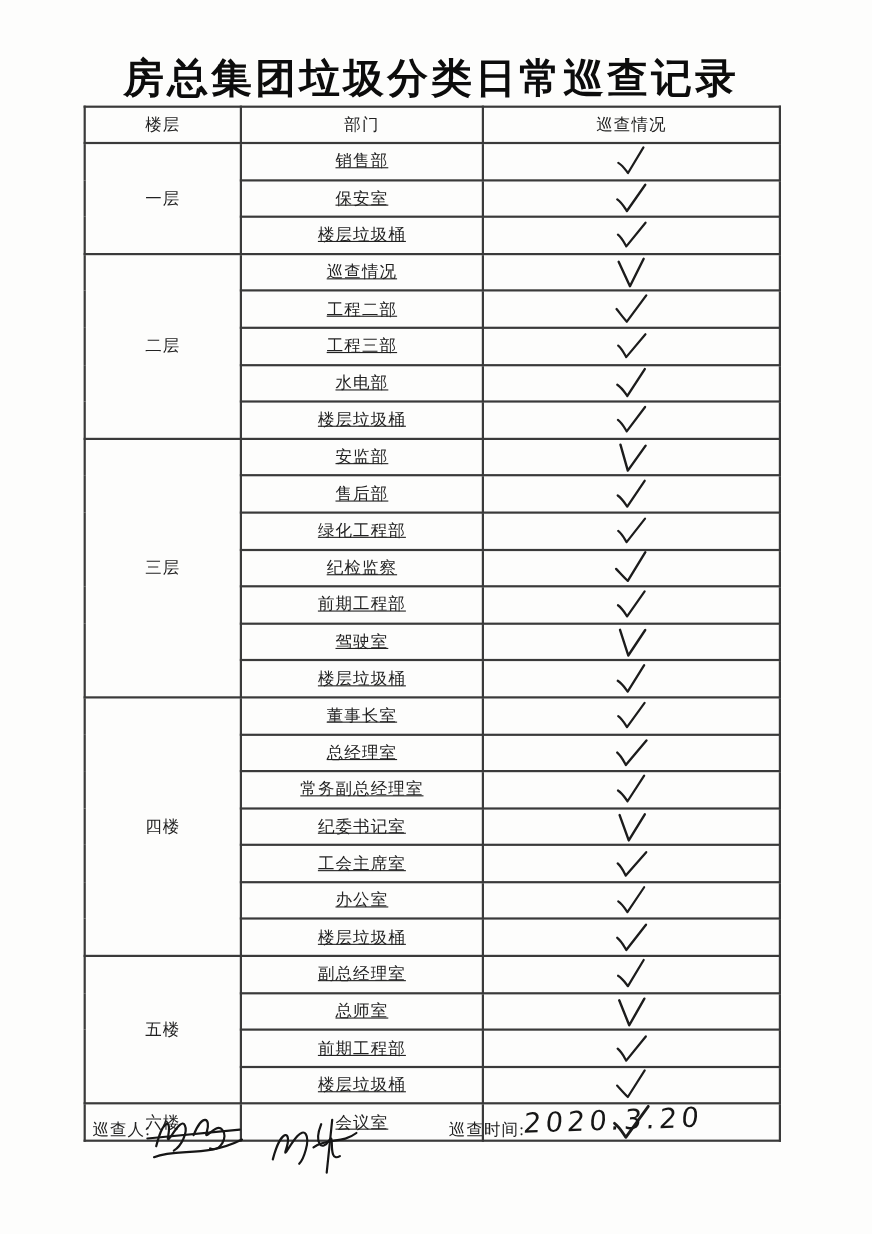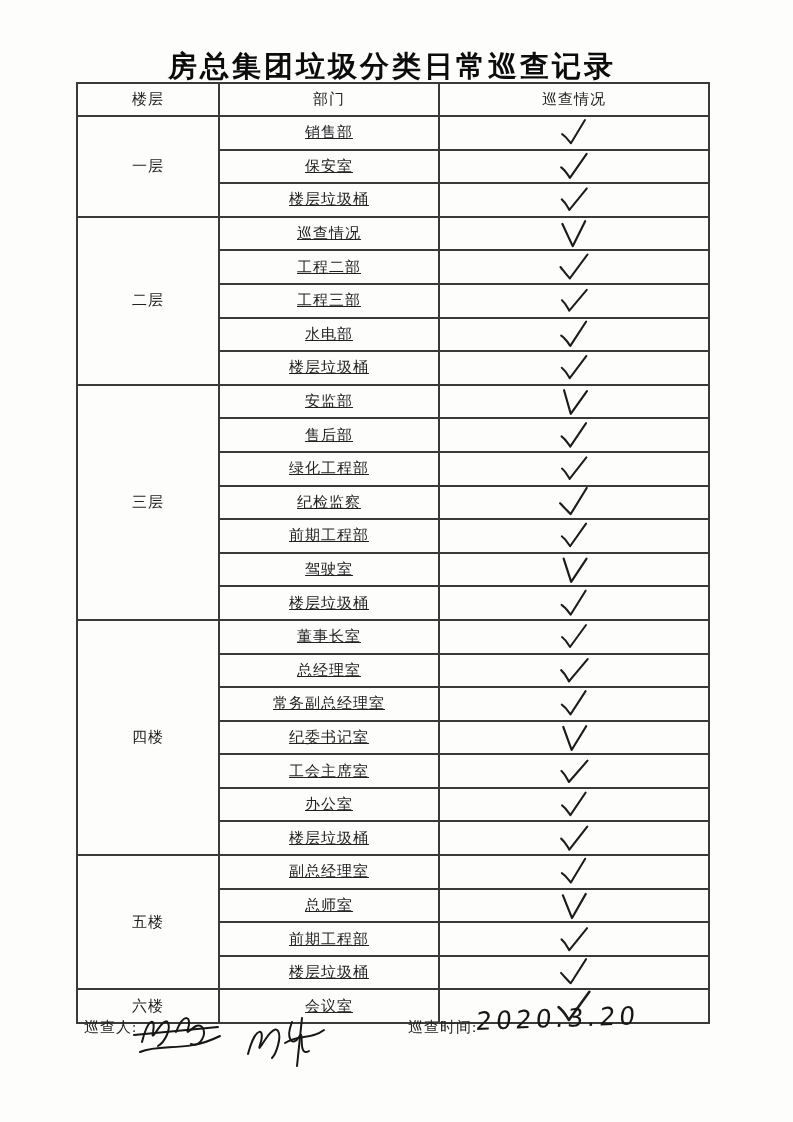--- a/index.html
+++ b/index.html
@@ -8,24 +8,24 @@
     background:#fdfdfc;
     font-family:"Liberation Serif","DejaVu Serif",serif;
     color:#1f1f1f;
     overflow:hidden;
   }
   .page{position:relative;width:793px;height:1122px;background:#fdfdfc;}
   .title{
     position:absolute;top:47px;left:76px;width:632px;
     text-align:center;
     font-family:"Liberation Sans","DejaVu Sans",sans-serif;
-    font-size:29px;font-weight:bold;letter-spacing:3px;color:#0c0c0c;
+    font-size:37px;font-weight:bold;letter-spacing:3px;color:#0c0c0c;
   }
   table.record{
-    position:absolute;left:76px;top:82px;width:632px;
+    position:absolute;left:76px;top:96px;width:632px;
     border-collapse:collapse;table-layout:fixed;
   }
   table.record th, table.record td{
     border:2px solid #3a3a3a;
     text-align:center;vertical-align:middle;
     font-size:15px;font-weight:normal;
     padding:0;color:#222;
     letter-spacing:1px;
   }
   table.record th{height:31px;}

